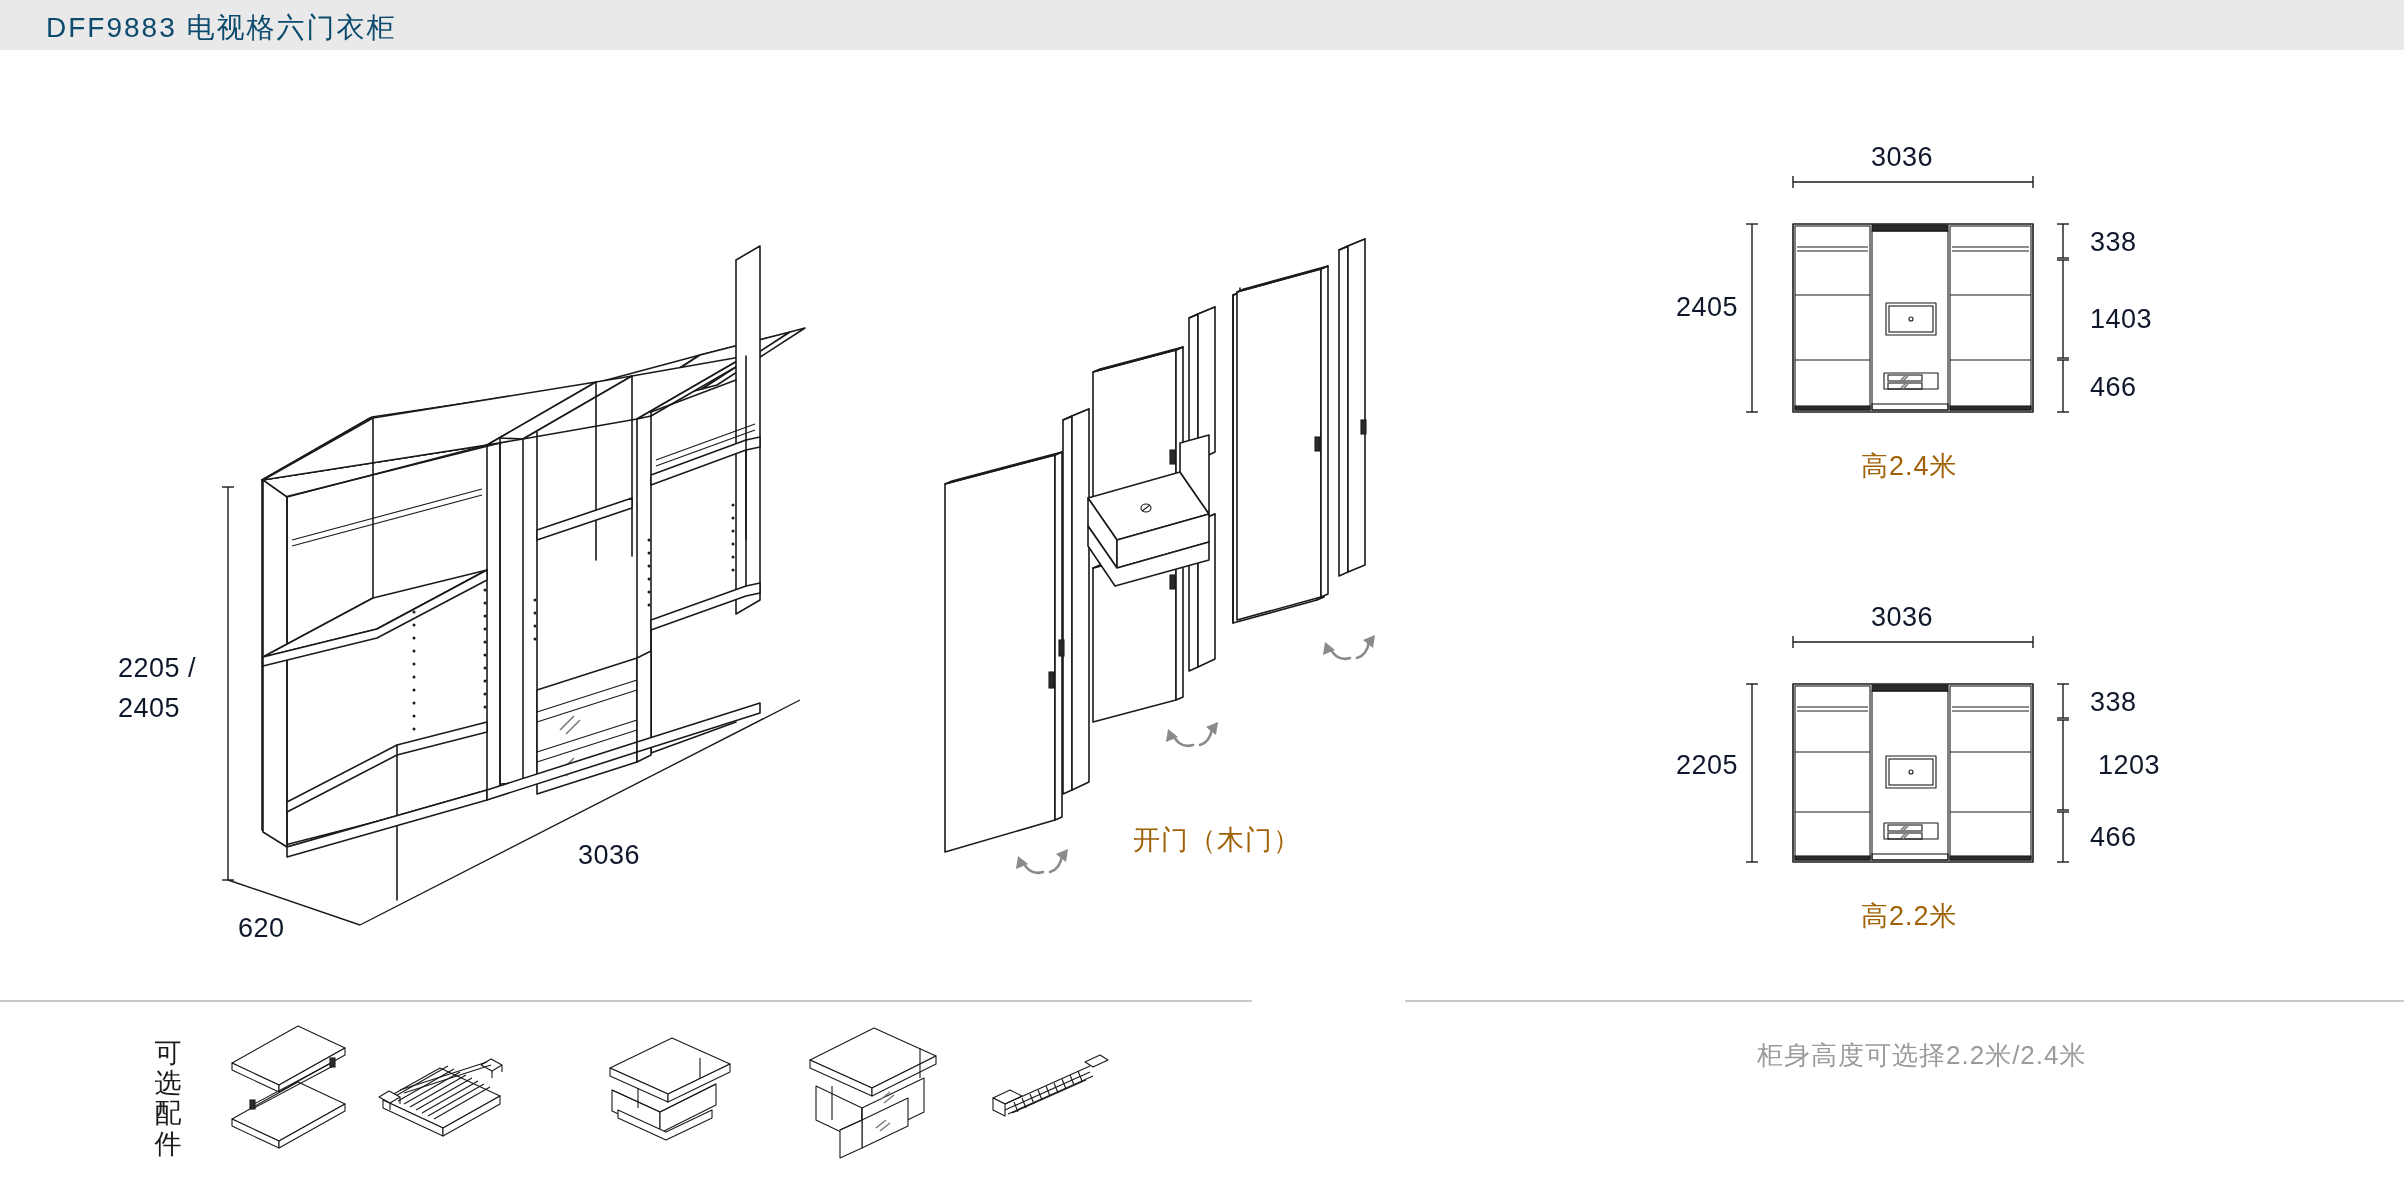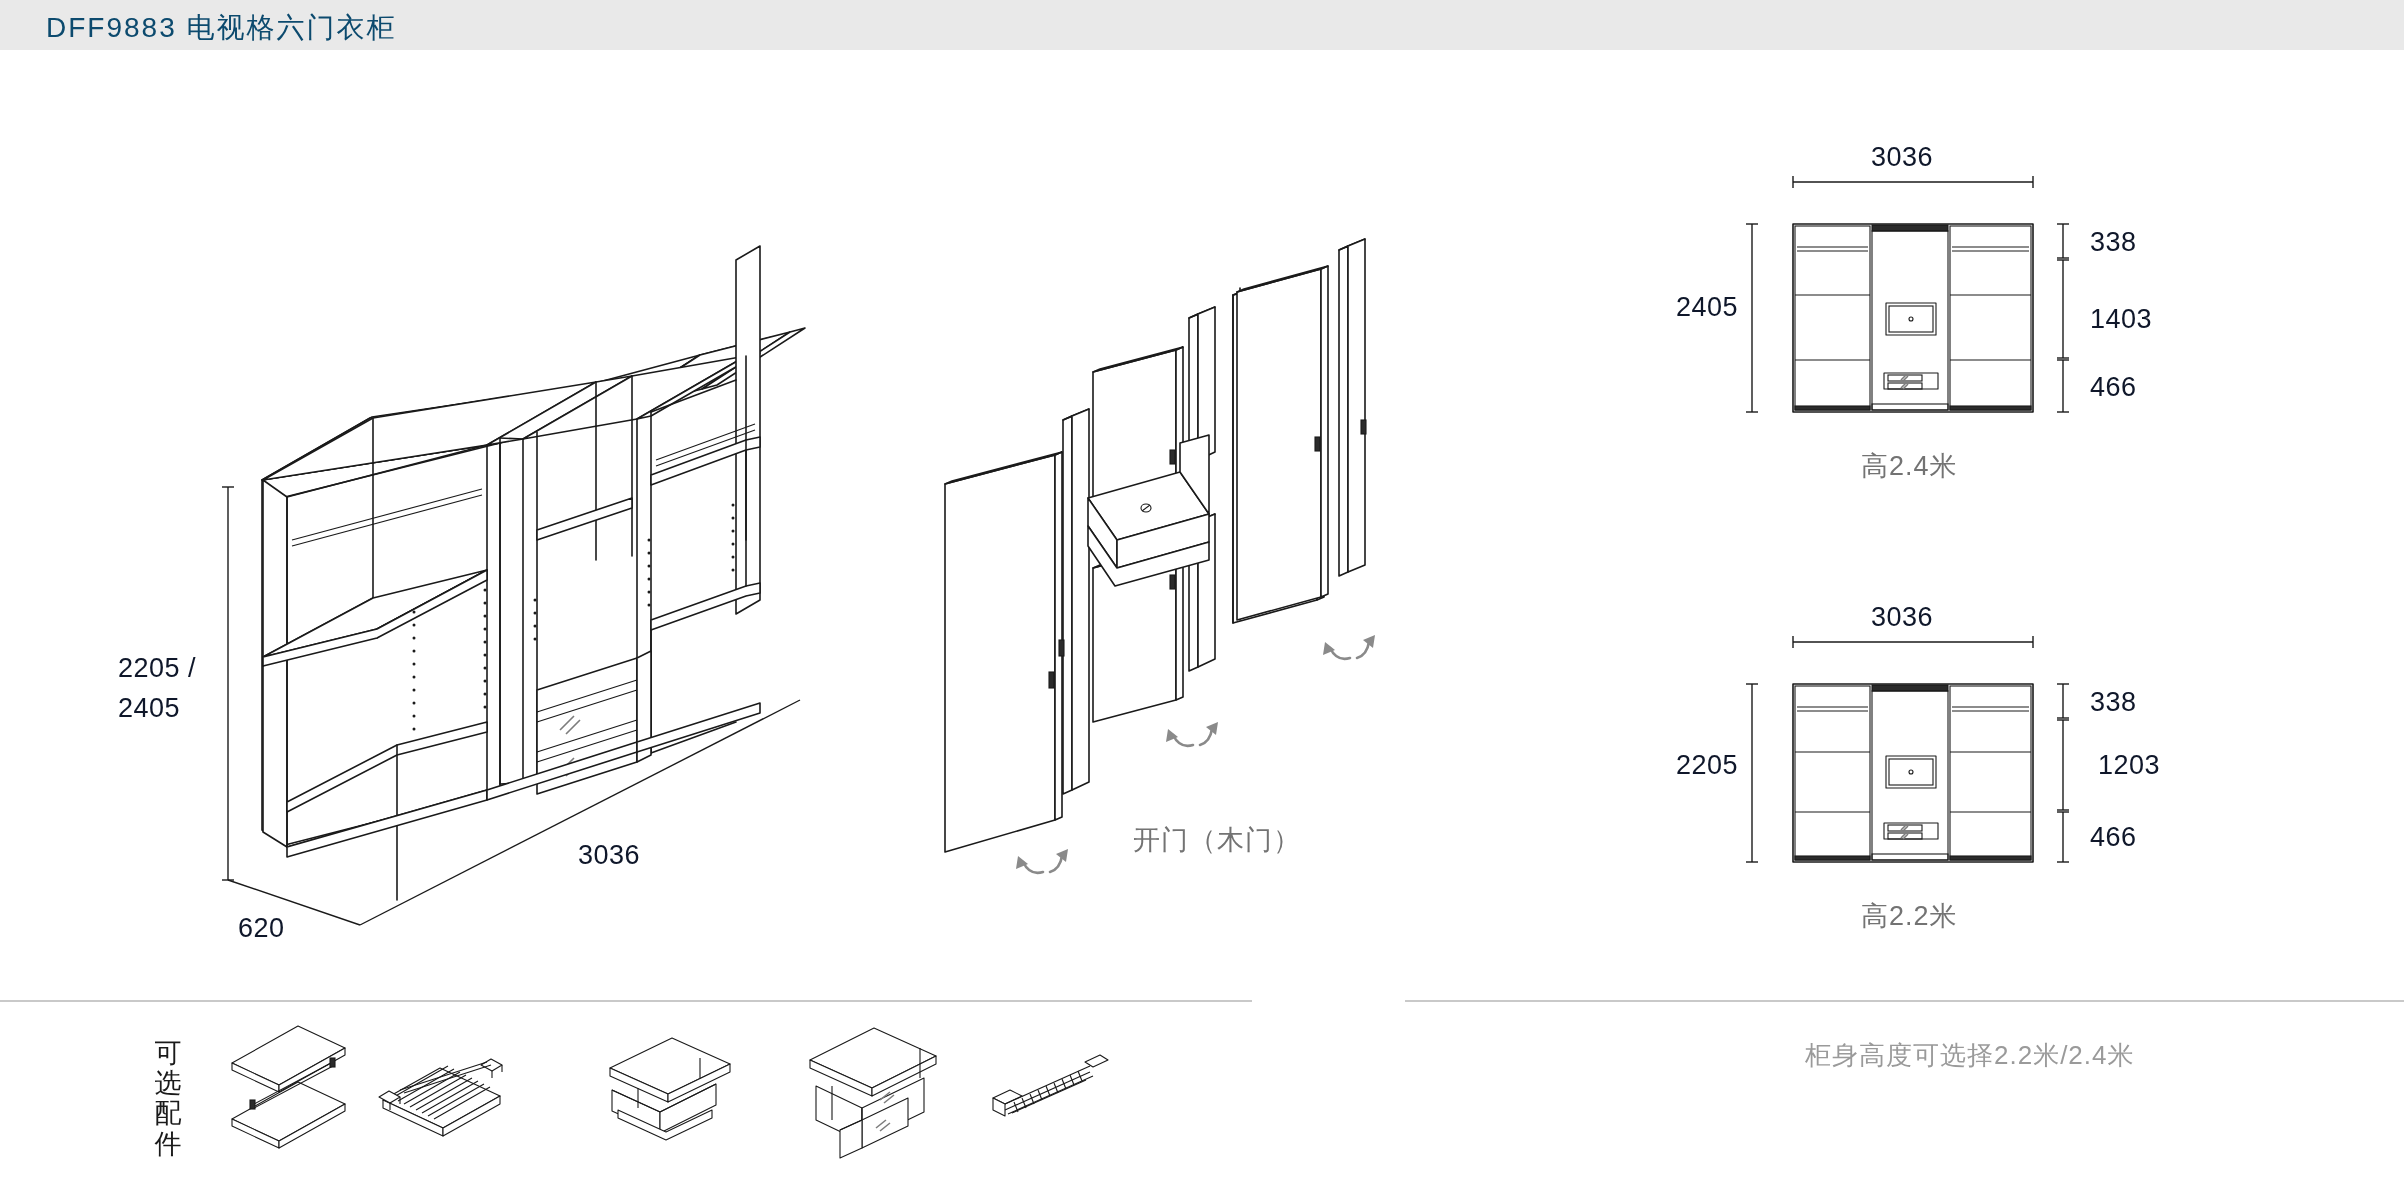--- a/index.html
+++ b/index.html
@@ -14,21 +14,21 @@
     position:absolute;left:0;top:0;width:2404px;height:50px;
     background:#e9e9e9;
   }
   #header-title{
     position:absolute;left:46px;top:9px;
     font-size:28px;letter-spacing:2px;color:#0c4a6e;font-weight:400;
     white-space:nowrap;
   }
   
   .dim{position:absolute;font-size:27px;color:#0f172a;white-space:nowrap;letter-spacing:0.5px;}
-  .cap{position:absolute;font-size:27px;color:#737373;white-space:nowrap;letter-spacing:1px;}
+  .cap{position:absolute;font-size:27px;color:#a16207;white-space:nowrap;letter-spacing:1px;}
   .note{position:absolute;font-size:26px;color:#9a9a9a;white-space:nowrap;letter-spacing:1px;}
   
   .divider{position:absolute;height:2px;background:#c9c9c9;}
   
   svg.layer{position:absolute;left:0;top:0;overflow:visible;}
   .ln{fill:none;stroke:#1a1a1a;stroke-width:1.6;stroke-linejoin:round;stroke-linecap:round;}
   .ln-t{fill:none;stroke:#1a1a1a;stroke-width:1.1;}
   .fillw{fill:#ffffff;stroke:#1a1a1a;stroke-width:1.6;stroke-linejoin:round;}
   .fillw-t{fill:#ffffff;stroke:#1a1a1a;stroke-width:1.1;stroke-linejoin:round;}
   .filld{fill:#2b2b2b;stroke:#1a1a1a;stroke-width:1.1;}
@@ -513,13 +513,13 @@
       <path d="M1046,1086 L1050,1096"></path>
         <path d="M1054,1083 L1058,1093"></path>
       <path d="M1062,1079 L1066,1089"></path>
         <path d="M1070,1075 L1074,1085"></path>
       <path d="M1078,1071 L1082,1081"></path>
     </g>
     <path class="ln-t" d="M1012,1113 L1086,1080"></path>
   </g>
 </svg>
 
-<div class="note" style="left:1757px;top:1038px;margin-left:48px;">柜身高度可选择2.2米/2.4米</div>
+<div class="note" style="left:1757px;top:1038px;">柜身高度可选择2.2米/2.4米</div>
 
 </body></html>

